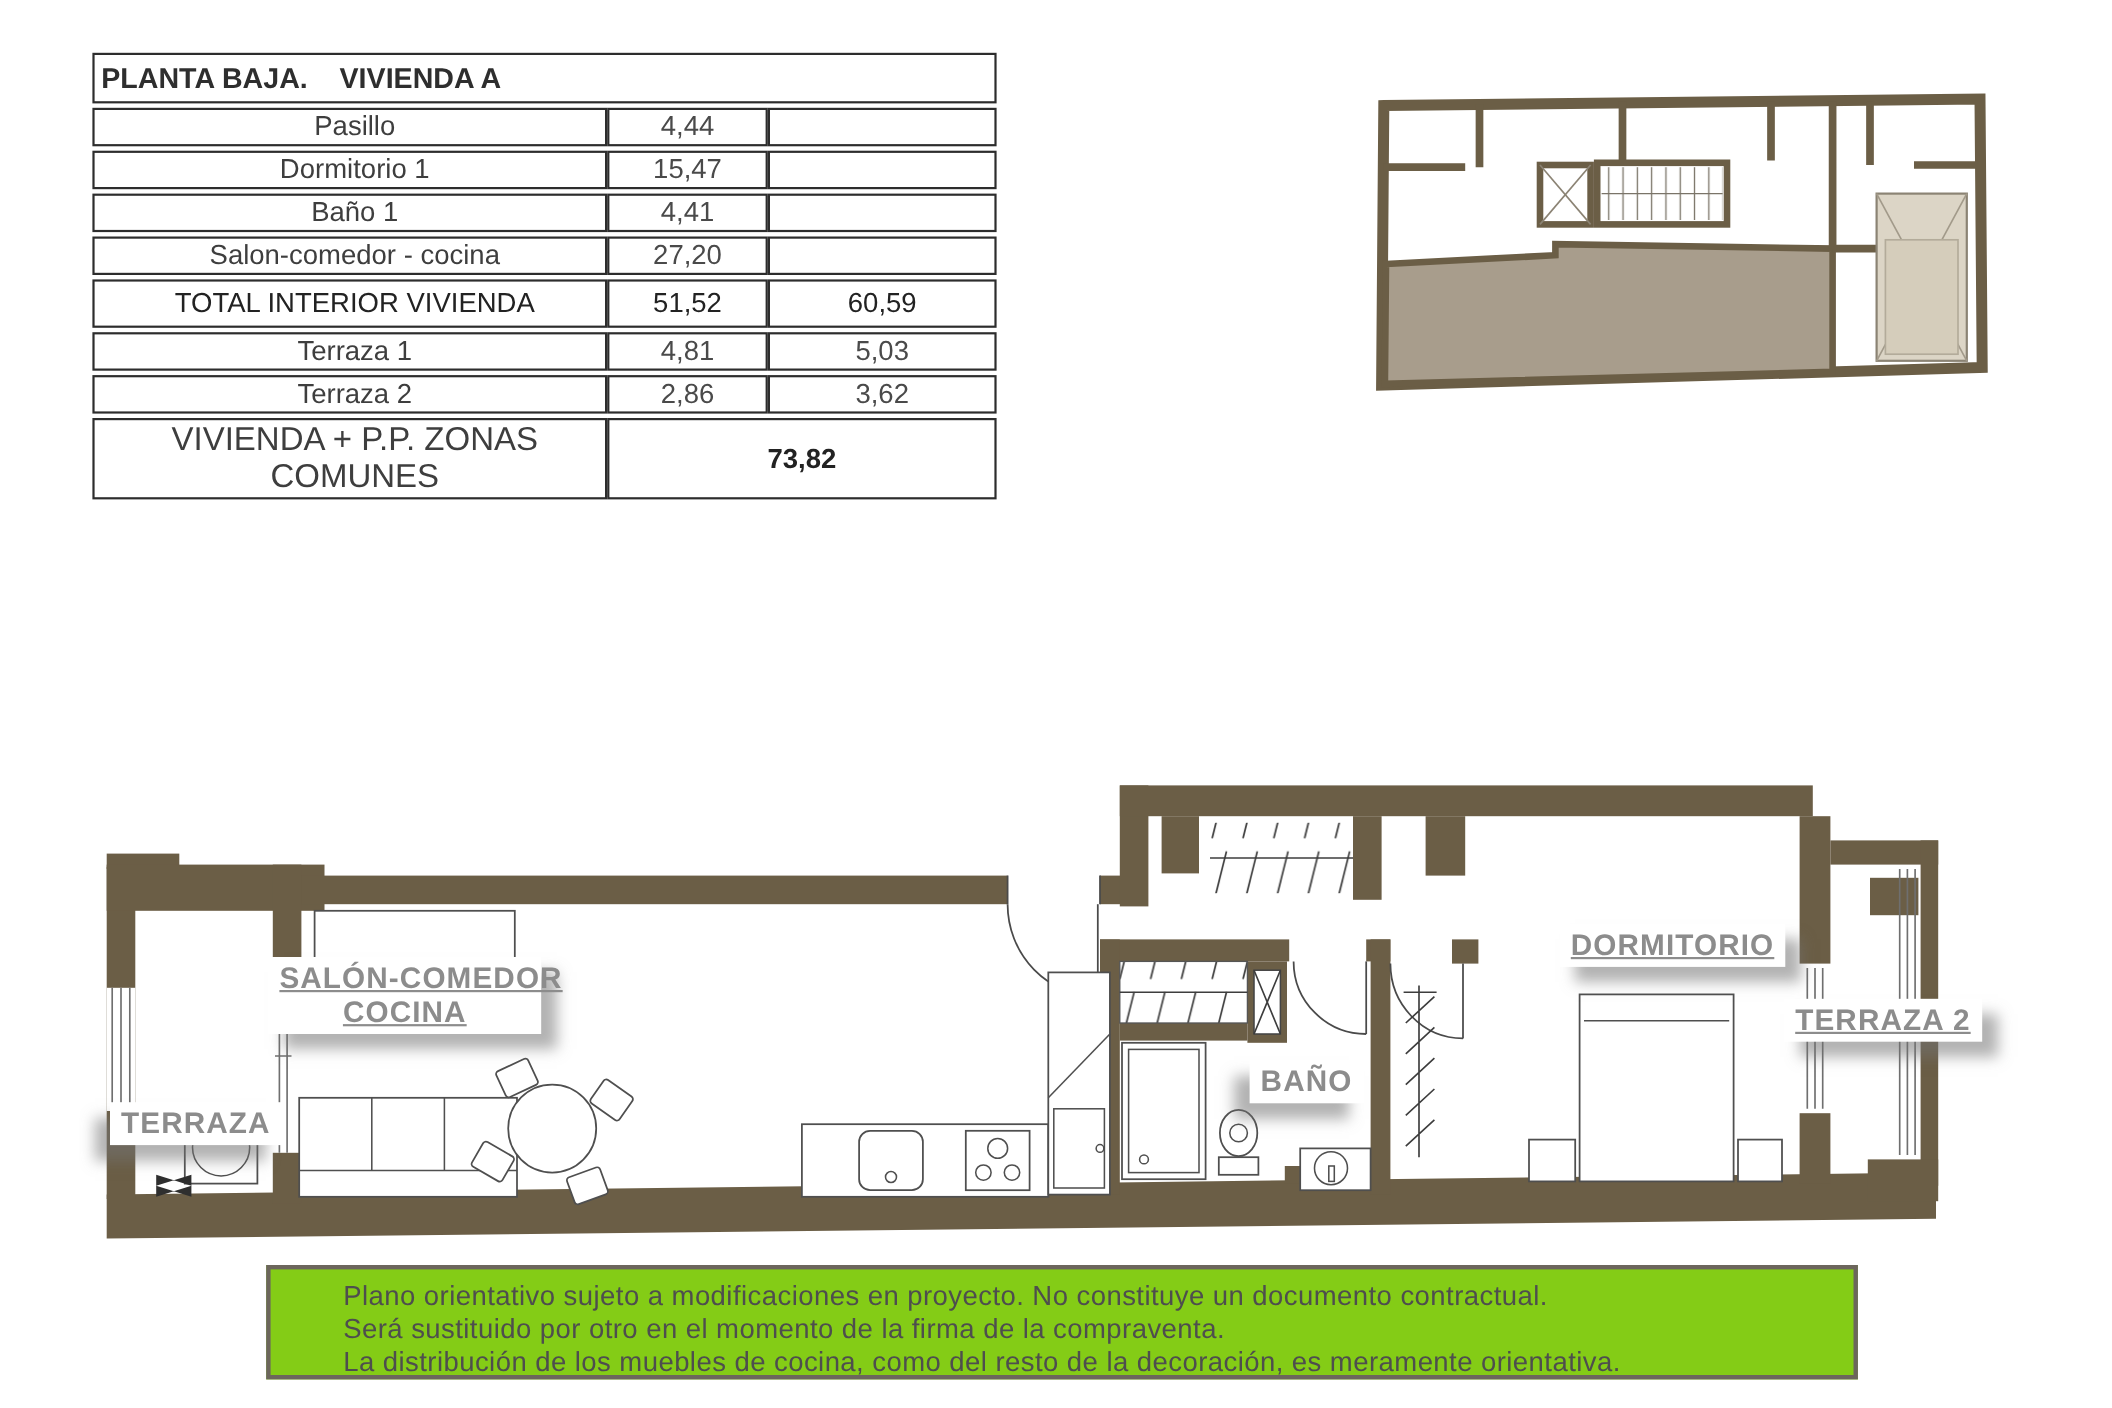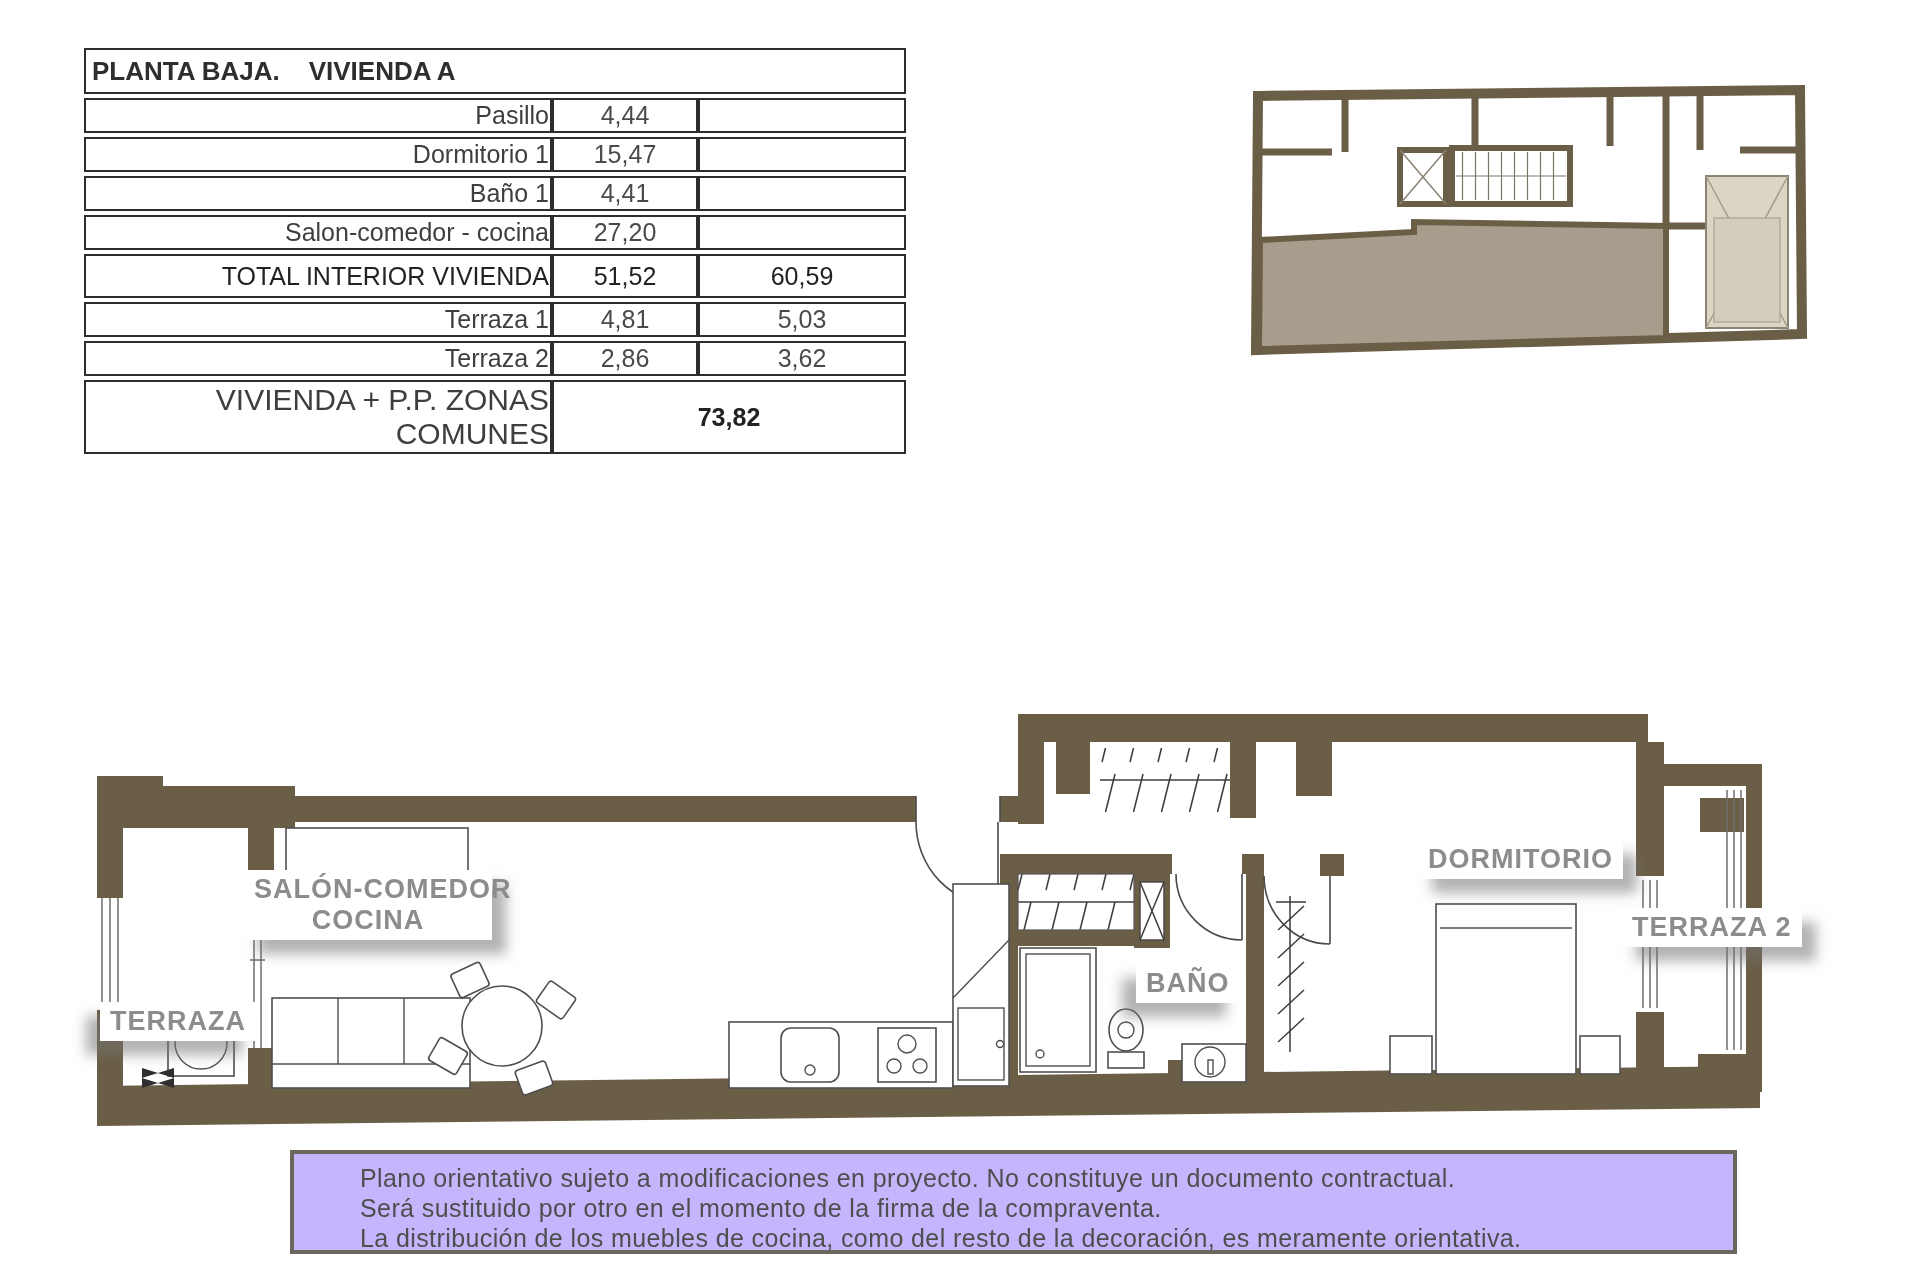--- a/index.html
+++ b/index.html
@@ -19,21 +19,21 @@
 
   
   .area-table{
     position:absolute;left:84px;top:44px;width:822px;
     border-collapse:separate;border-spacing:0 4px;
     color:var(--table-text);
   }
   .area-table th,.area-table td{border:2.5px solid #2d2d2d;box-sizing:border-box;}
   .area-table th{font-size:26px;font-weight:bold;height:64px;color:#2e2e2e;line-height:28px;}
   .section-cell{font-size:26px;font-weight:bold;height:46px;text-align:left;padding-left:6px;white-space:pre;color:#2e2e2e;}
-  .c-label{text-align:right;padding-left:10px;font-size:25px;color:#3e3e3e;height:35px;}
+  .c-label{text-align:center;padding-left:10px;font-size:25px;color:#3e3e3e;height:35px;}
   .c-num{text-align:center;font-size:25px;color:#4a4a4a;}
   .total-row td{font-weight:normal;color:#222;height:44px;}
   .footer-label{font-size:30px;color:#3e3e3e;height:38px;}
   .footer-val{font-weight:bold;color:#222;}
 
   
   .plan-svg{position:absolute;left:0;top:0;}
   .w{fill:var(--wall);}
   .furn{fill:#ffffff;stroke:#4f4f4f;stroke-width:1.6;}
   .furnln{fill:none;stroke:#4f4f4f;stroke-width:1.4;}
@@ -41,30 +41,30 @@
   .door{stroke:#4a4a4a;stroke-width:1.6;fill:none;}
   .hrail{stroke:#3d3d3d;stroke-width:1.5;fill:none;}
   .kwall{stroke:var(--wall);fill:none;}
 
   
   .plan-label{
     position:absolute;background:#ffffff;color:var(--label-text);
     font-weight:bold;font-size:27px;letter-spacing:1px;
     padding:4px 10px;white-space:nowrap;text-align:center;
   }
-  .sh-r{box-shadow:14px 14px 12px rgba(115,115,115,.55);}
+  .sh-r{box-shadow:14px 14px 12px rgba(115,115,115,.55);text-decoration:underline;}
   .sh-l{box-shadow:-14px 14px 12px rgba(115,115,115,.55);}
   .salon-label{line-height:31px;}
 
   
   .disclaimer{
     position:absolute;left:242px;top:1150px;width:1447px;height:104px;
     border:4px solid #6c665c;box-sizing:border-box;
     padding:9px 0 0 66px;font-size:25px;line-height:30px;color:#4e4e4e;
-    letter-spacing:.4px;background:#c4b5fd;margin-left:48px;
+    letter-spacing:.4px;background:#84cc16;
   }
 </style>
 </head>
 <body>
 
 <table class="area-table">
   <colgroup>
     <col style="width:468px">
       <col style="width:146px">
       <col style="width:208px">

